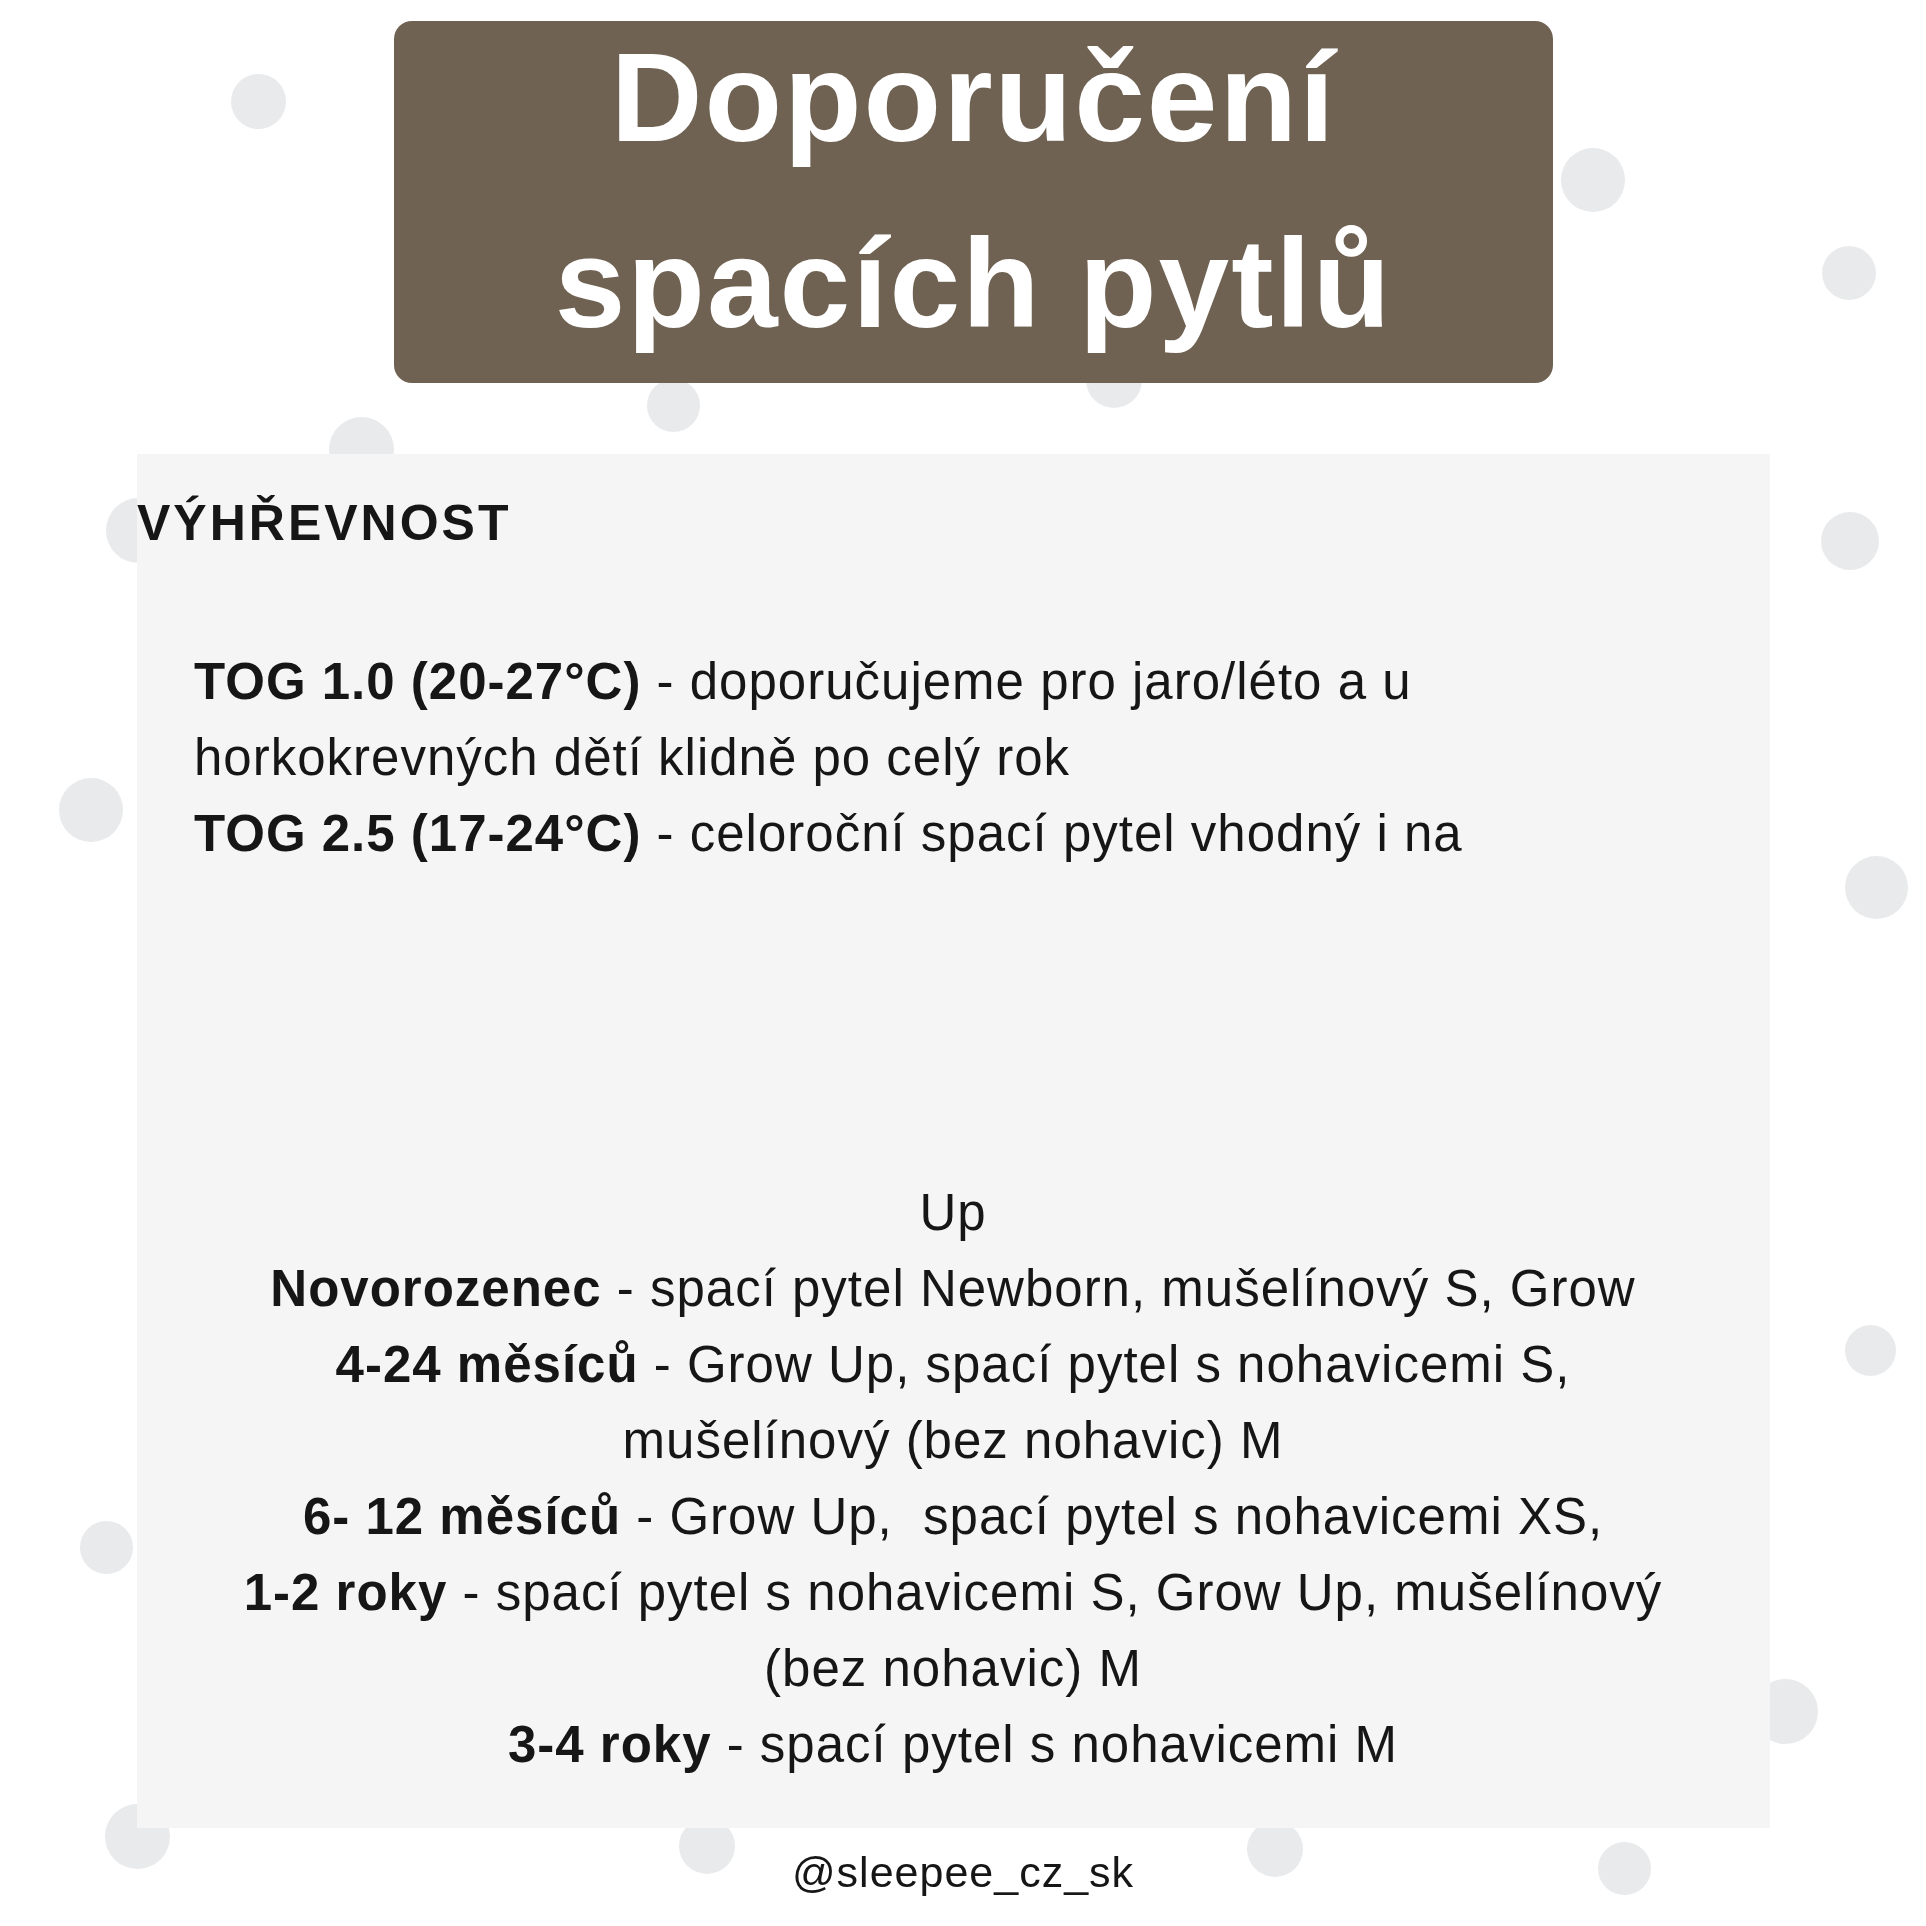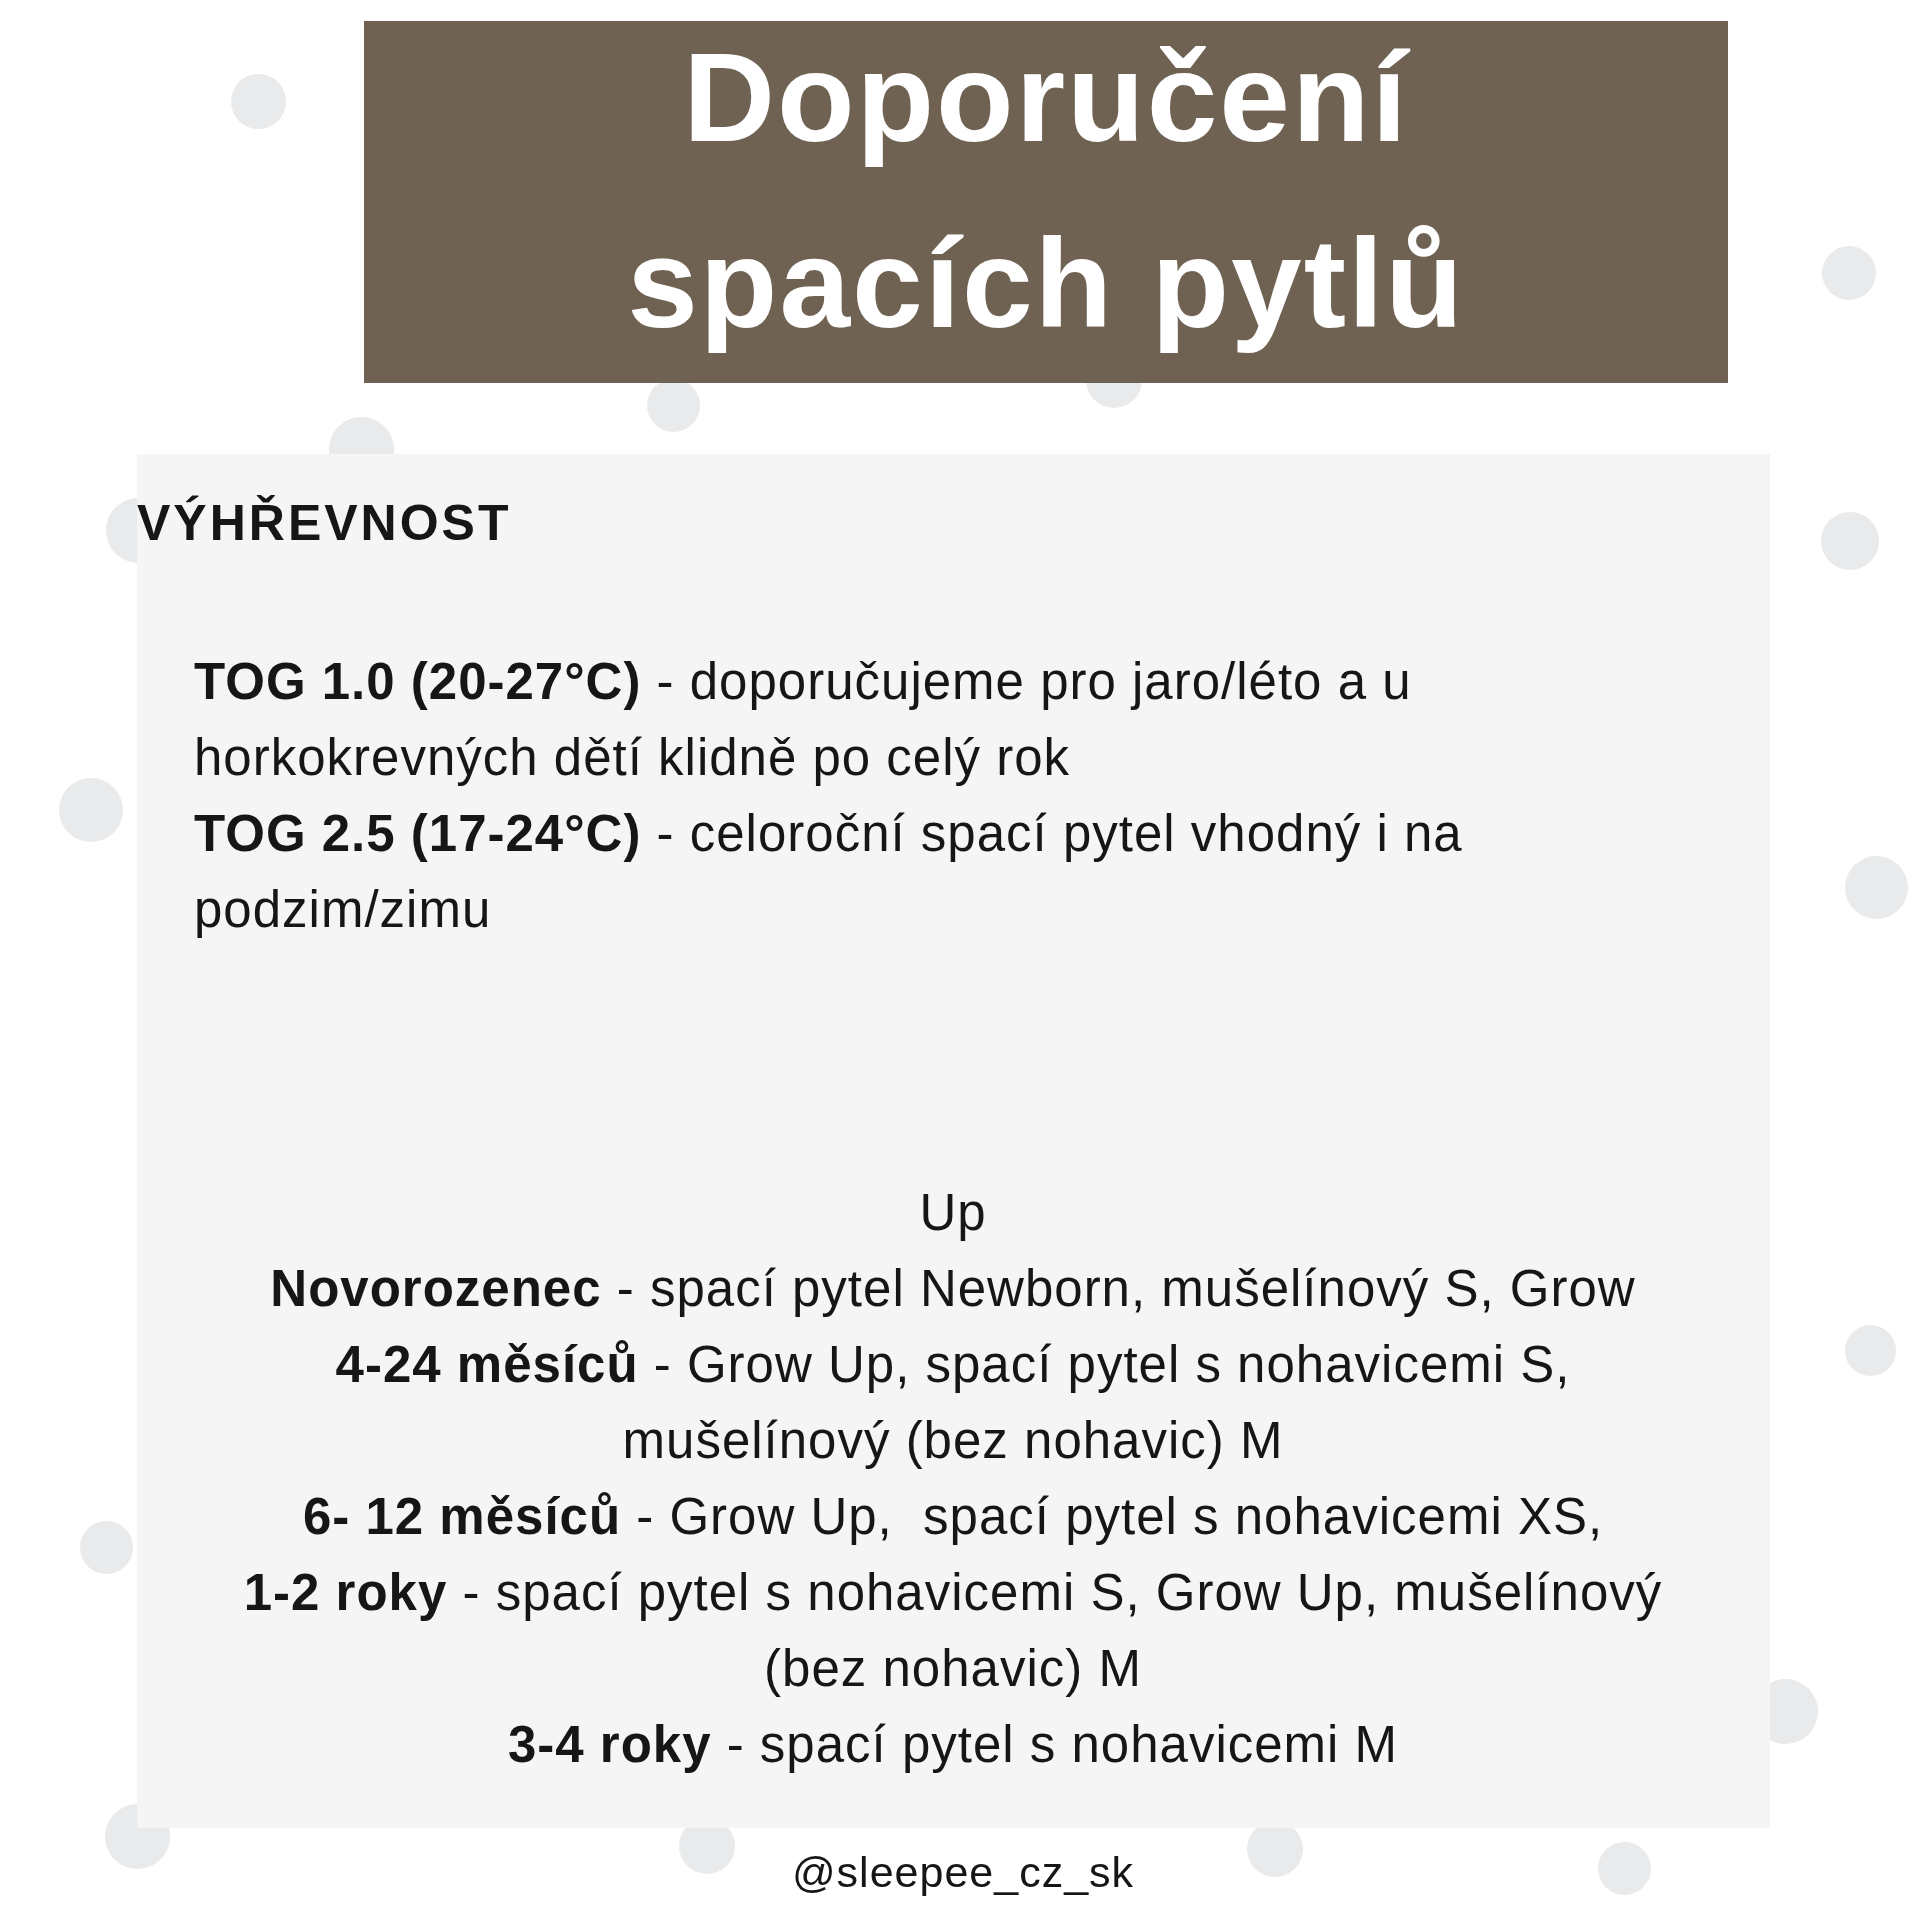--- a/index.html
+++ b/index.html
@@ -11,24 +11,25 @@
     font-family:"Liberation Sans","DejaVu Sans",sans-serif;
   }
   .dot{
     position:absolute;
     border-radius:50%;
     background:var(--dot,#e9eaeb);
     z-index:1;
   }
   .header-box{
     position:absolute;
-    left:364px;top:21px;
-    width:1364px;height:362px;
+    left:394px;top:21px;
+    width:1159px;height:362px;
     background:var(--header_bg,#6f6252);
     z-index:2;
+    border-radius:18px;
   }
   .title-line{
     position:absolute;left:0;width:100%;height:167px;
     display:flex;align-items:center;justify-content:center;
     color:var(--title_text,#ffffff);
     font-size:127px;font-weight:700;letter-spacing:2px;
     white-space:pre;
   }
   .l1{top:-7.6px;}
   .l2{top:178px;}
@@ -102,21 +103,20 @@
   </div>
 
   <div class="panel">
 
     <div class="heading h1pos">VÝHŘEVNOST</div>
 
     <div class="tog-block">
       <div class="bline"><span class="b">TOG 1.0 (20-27°C)</span><span> - doporučujeme pro jaro/léto a u</span></div>
       <div class="bline"><span class="b"></span><span>horkokrevných dětí klidně po celý rok</span></div>
       <div class="bline"><span class="b">TOG 2.5 (17-24°C)</span><span> - celoroční spací pytel vhodný i na</span></div>
-      <div class="bline"><span class="b"></span><span>podzim/zimu</span></div>
     </div>
 
 
     <div class="size-block">
       <div class="bline"><span class="b"></span><span>Up</span></div>
       <div class="bline"><span class="b">Novorozenec</span><span> - spací pytel Newborn, mušelínový S, Grow</span></div>
       <div class="bline"><span class="b">4-24 měsíců</span><span> - Grow Up, spací pytel s nohavicemi S,</span></div>
       <div class="bline"><span class="b"></span><span>mušelínový (bez nohavic) M</span></div>
       <div class="bline"><span class="b">6- 12 měsíců</span><span> - Grow Up,  spací pytel s nohavicemi XS,</span></div>
       <div class="bline"><span class="b">1-2 roky</span><span> - spací pytel s nohavicemi S, Grow Up, mušelínový</span></div>

